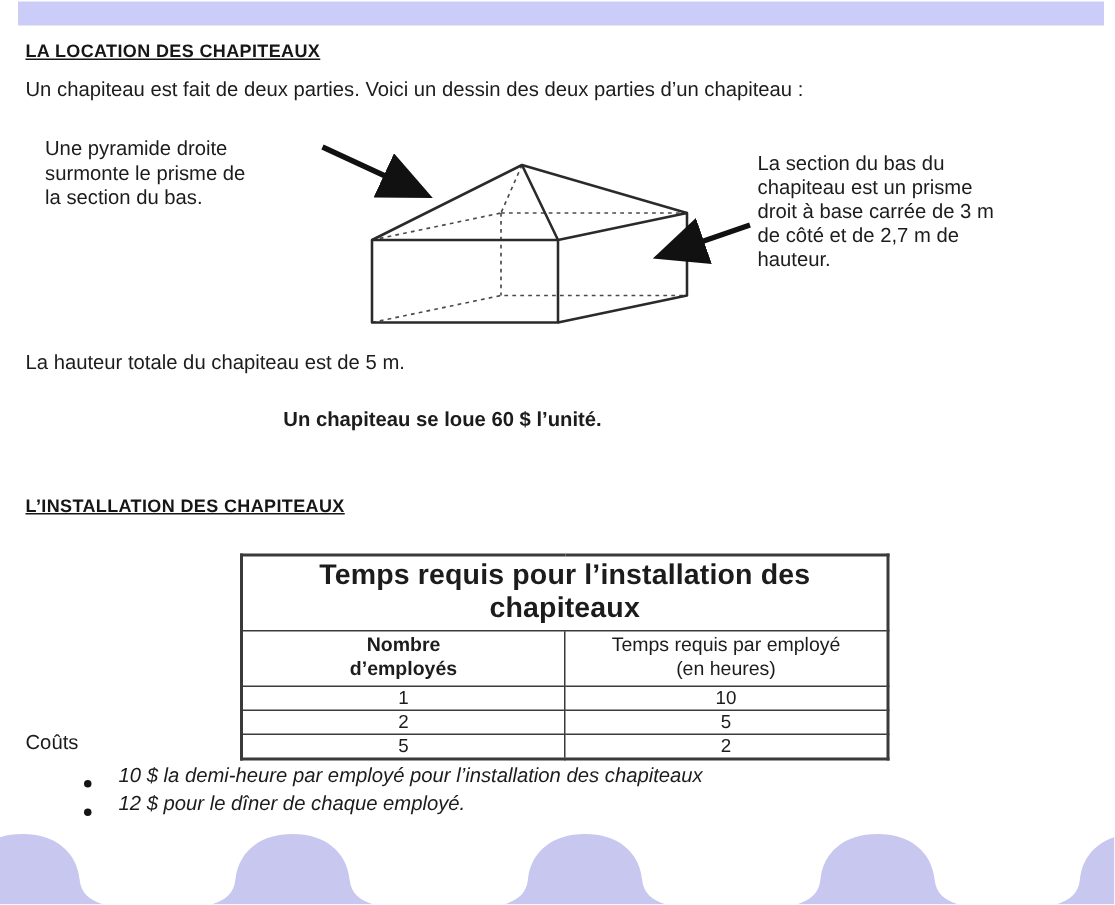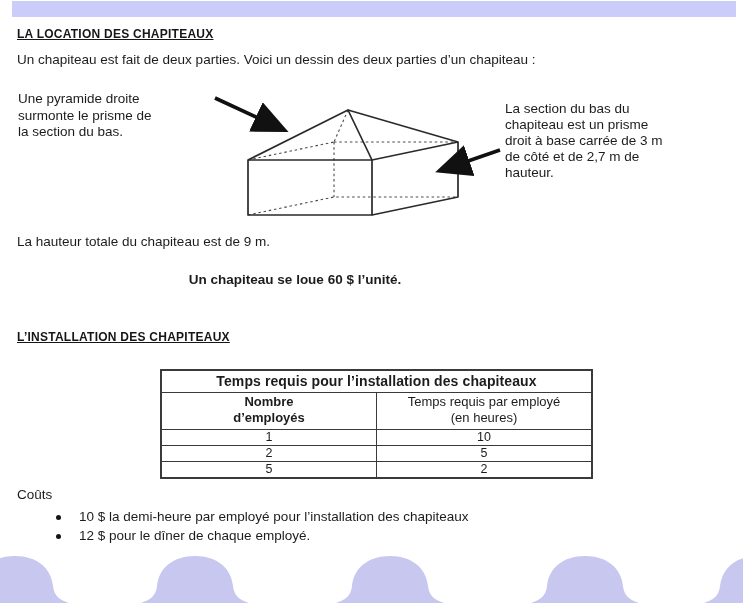--- a/index.html
+++ b/index.html
@@ -7,34 +7,34 @@
         font-family:"Liberation Sans",sans-serif;color:#1c1c1c;}
   .abs{position:absolute;}
   .top-bar{left:12px;top:1px;width:724px;height:16px;background:#ccccf8;}
   .sec-heading{font-size:12px;font-weight:bold;letter-spacing:.25px;
                text-decoration:underline;color:#161616;}
   .heading1{left:17px;top:27px;}
   .heading2{left:17px;top:330px;text-align:center;}
   .body-text{font-size:13.5px;line-height:16px;}
   .intro{left:17px;top:52px;width:700px;}
   .callout{white-space:pre-line;font-size:13.5px;line-height:16.5px;}
-  .callout-left{left:18px;top:91px;width:215px;}
+  .callout-left{left:30px;top:91px;width:215px;}
   .callout-right{left:505px;top:101px;width:205px;line-height:16px;}
   .height-note{left:17px;top:234px;width:500px;}
   .price-note{left:0;top:272px;width:590px;text-align:center;font-weight:bold;font-size:13.5px;}
   .tbl{left:160px;top:369px;}
   table.install{border-collapse:collapse;table-layout:fixed;width:433px;border:2px solid #3a3a3a;}
   table.install td{border:1px solid #3a3a3a;text-align:center;vertical-align:middle;}
-  td.t-title{font-weight:bold;font-size:14px;padding:2px 0 3px 0;letter-spacing:.1px;}
+  td.t-title{font-weight:bold;font-size:19px;padding:2px 0 3px 0;letter-spacing:.1px;}
   td.t-head{font-size:13px;line-height:16px;padding:1px 0 3px 0;white-space:pre-line;}
   td.t-cell{font-size:12.5px;line-height:13px;height:15px;padding:0;}
   .col-narrow{width:104px;font-weight:bold;}
   .couts{left:17px;top:487px;}
   .bullets{left:56px;top:509px;width:640px;}
-  .bullet-row{display:flex;align-items:flex-start;margin-bottom:3px;}
+  .bullet-row{display:flex;align-items:flex-end;margin-bottom:3px;font-style:italic;}
   .dot{width:5px;height:5px;border-radius:50%;background:#141414;margin:6px 18px 0 0;flex:0 0 auto;}
   .diagram{left:200px;top:88px;}
   .tents{left:0;top:554px;}
 </style>
 </head>
 <body>
 
 <div class="page">
 
   <div class="abs top-bar" style="background: rgb(204, 204, 248);"></div>
@@ -73,21 +73,21 @@
         <rect x="48" y="72" width="124" height="55"></rect>
         <path d="M172,72 L258,54 L258,109 L172,127"></path>
         <path d="M48,72 L148,22 L172,72"></path>
         <path d="M148,22 L258,54"></path>
       </g>
     </g>
     <line x1="15" y1="10" x2="82" y2="41" stroke="#111" stroke-width="3.6" marker-end="url(#ah)"></line>
     <line x1="300" y1="62" x2="242" y2="82" stroke="#111" stroke-width="3.6" marker-end="url(#ah)"></line>
   </svg>
 
-  <div class="abs body-text height-note">La hauteur totale du chapiteau est de 9 m.</div>
+  <div class="abs body-text height-note">La hauteur totale du chapiteau est de 5 m.</div>
 
   <div class="abs price-note">Un chapiteau se loue 60 $ l’unité.</div>
 
   <div class="abs sec-heading heading2">L’INSTALLATION DES CHAPITEAUX</div>
 
   <div class="abs tbl">
     <table class="install">
       <tbody>
           <tr>
         <td class="t-title" colspan="2">Temps requis pour l’installation des chapiteaux</td>

